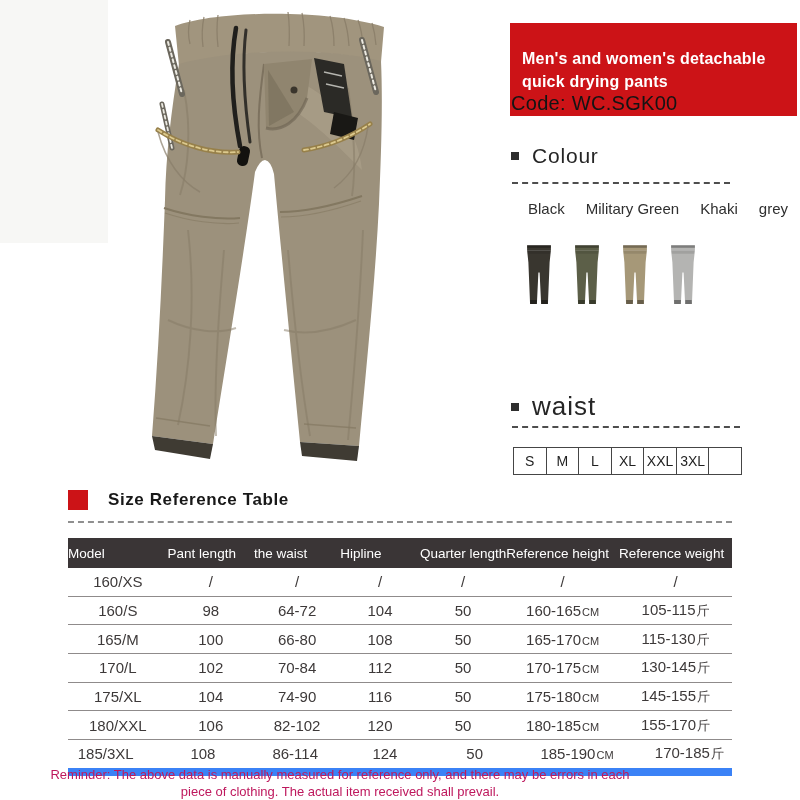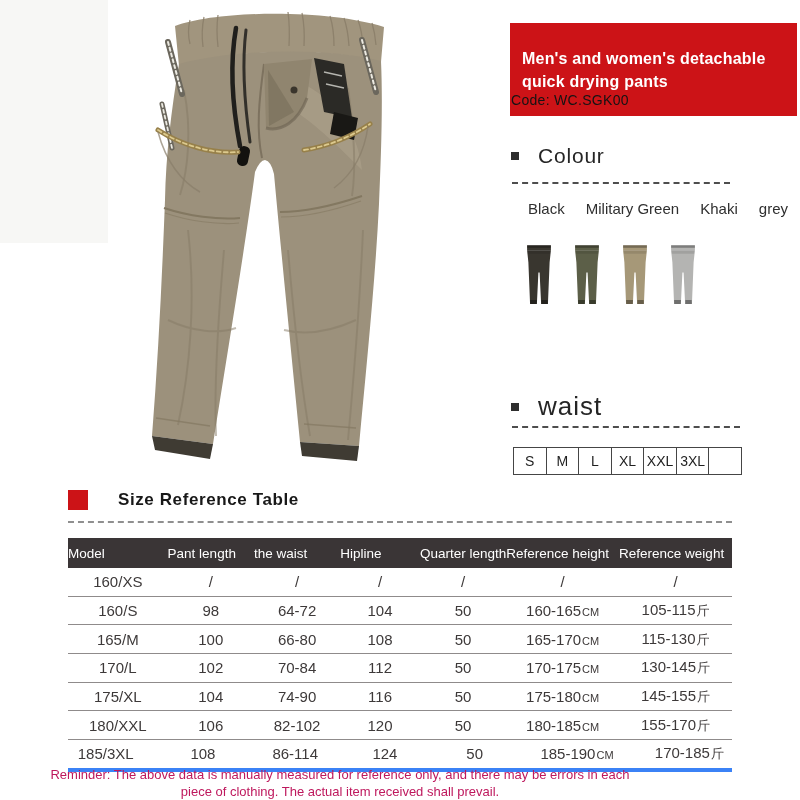--- a/index.html
+++ b/index.html
@@ -4,47 +4,47 @@
 <style>
   html,body{margin:0;padding:0;background:#fff;}
   .page{position:relative;width:800px;height:800px;background:#ffffff;overflow:hidden;
         font-family:"Liberation Sans", sans-serif;color:#2b2b2b;}
   .photo-bg{position:absolute;left:0;top:0;width:108px;height:243px;background:#f7f7f5;}
   .pants-photo{position:absolute;left:138px;top:0;width:258px;height:478px;}
 
   
   .banner{position:absolute;left:510px;top:23px;width:263px;height:45px;padding:24px 12px;
           color:#fff;font-weight:bold;font-size:16px;line-height:23px;letter-spacing:.2px;}
-  .code{position:absolute;left:511px;top:92px;font-size:14px;color:#141414;letter-spacing:.3px;}
-  .sec-title{position:absolute;display:flex;align-items:center;gap:19px;color:#252525;}
+  .code{position:absolute;left:511px;top:92px;font-size:20px;color:#141414;letter-spacing:.3px;}
+  .sec-title{position:absolute;display:flex;align-items:center;gap:13px;color:#252525;}
   .sec-title .bullet{width:8px;height:8px;background:#2e2e2e;flex:0 0 auto;}
   .colour-title{left:511px;top:144px;font-size:21px;letter-spacing:.8px;}
   .size-title{left:511px;top:391px;font-size:26px;letter-spacing:1px;}
   .dash{position:absolute;border-top:2px dashed #4e4e4e;height:0;}
   .colour-dash{left:512px;top:182px;width:218px;}
   .size-dash{left:512px;top:426px;width:228px;}
   .colour-labels{position:absolute;left:528px;top:200px;width:260px;display:flex;
                  justify-content:space-between;font-size:15px;color:#2f2f2f;}
   .colour-swatches{position:absolute;left:522px;top:243px;display:flex;gap:14px;height:66px;}
   .swatch{width:34px;height:64px;}
   .size-strip{position:absolute;left:513px;top:447px;width:227px;height:26px;display:flex;
               border:1px solid #454545;background:#fff;}
   .size-cell{flex:1;display:flex;align-items:center;justify-content:center;
              font-size:14px;color:#1f1f1f;border-left:1px solid #454545;}
   .size-cell:first-child{border-left:none;}
 
   
-  .srt-title{position:absolute;left:68px;top:490px;display:flex;align-items:flex-start;gap:30px;}
+  .srt-title{position:absolute;left:68px;top:490px;display:flex;align-items:flex-start;gap:20px;}
   .red-square{width:20px;height:20px;flex:0 0 auto;}
   .srt-title .txt{font-size:17px;font-weight:bold;letter-spacing:.6px;color:#181818;}
   .srt-dash{left:68px;top:521px;width:664px;border-top:2px dashed #8f8f8f;}
   .size-table{position:absolute;left:68px;top:538px;width:664px;}
   .thead{display:flex;height:30px;align-items:center;color:#fff;font-size:13.5px;}
   .th{text-align:left;}
-  .tbody{border-bottom:4px solid #3b82f6;}
+  .tbody{border-bottom:8px solid #3b82f6;}
   .tr{display:flex;height:27.7px;align-items:center;border-bottom:1px solid #8f8b8b;
       font-size:15px;color:#3d3939;}
   .tr:last-child{border-bottom:none;gap:27px;}
   .td{text-align:center;}
   .c0{width:15%}.c1{width:13%}.c2{width:13%}.c3{width:12%}.c4{width:13%}.c5{width:17%}.c6{width:17%}
   .u{margin-left:1px;}
   .u.cm{font-size:11px;}
   .u.jin{font-size:13px;}
   .reminder{position:absolute;left:30px;top:767px;width:620px;text-align:center;
             font-size:13px;line-height:1.28;color:#be185d;}

